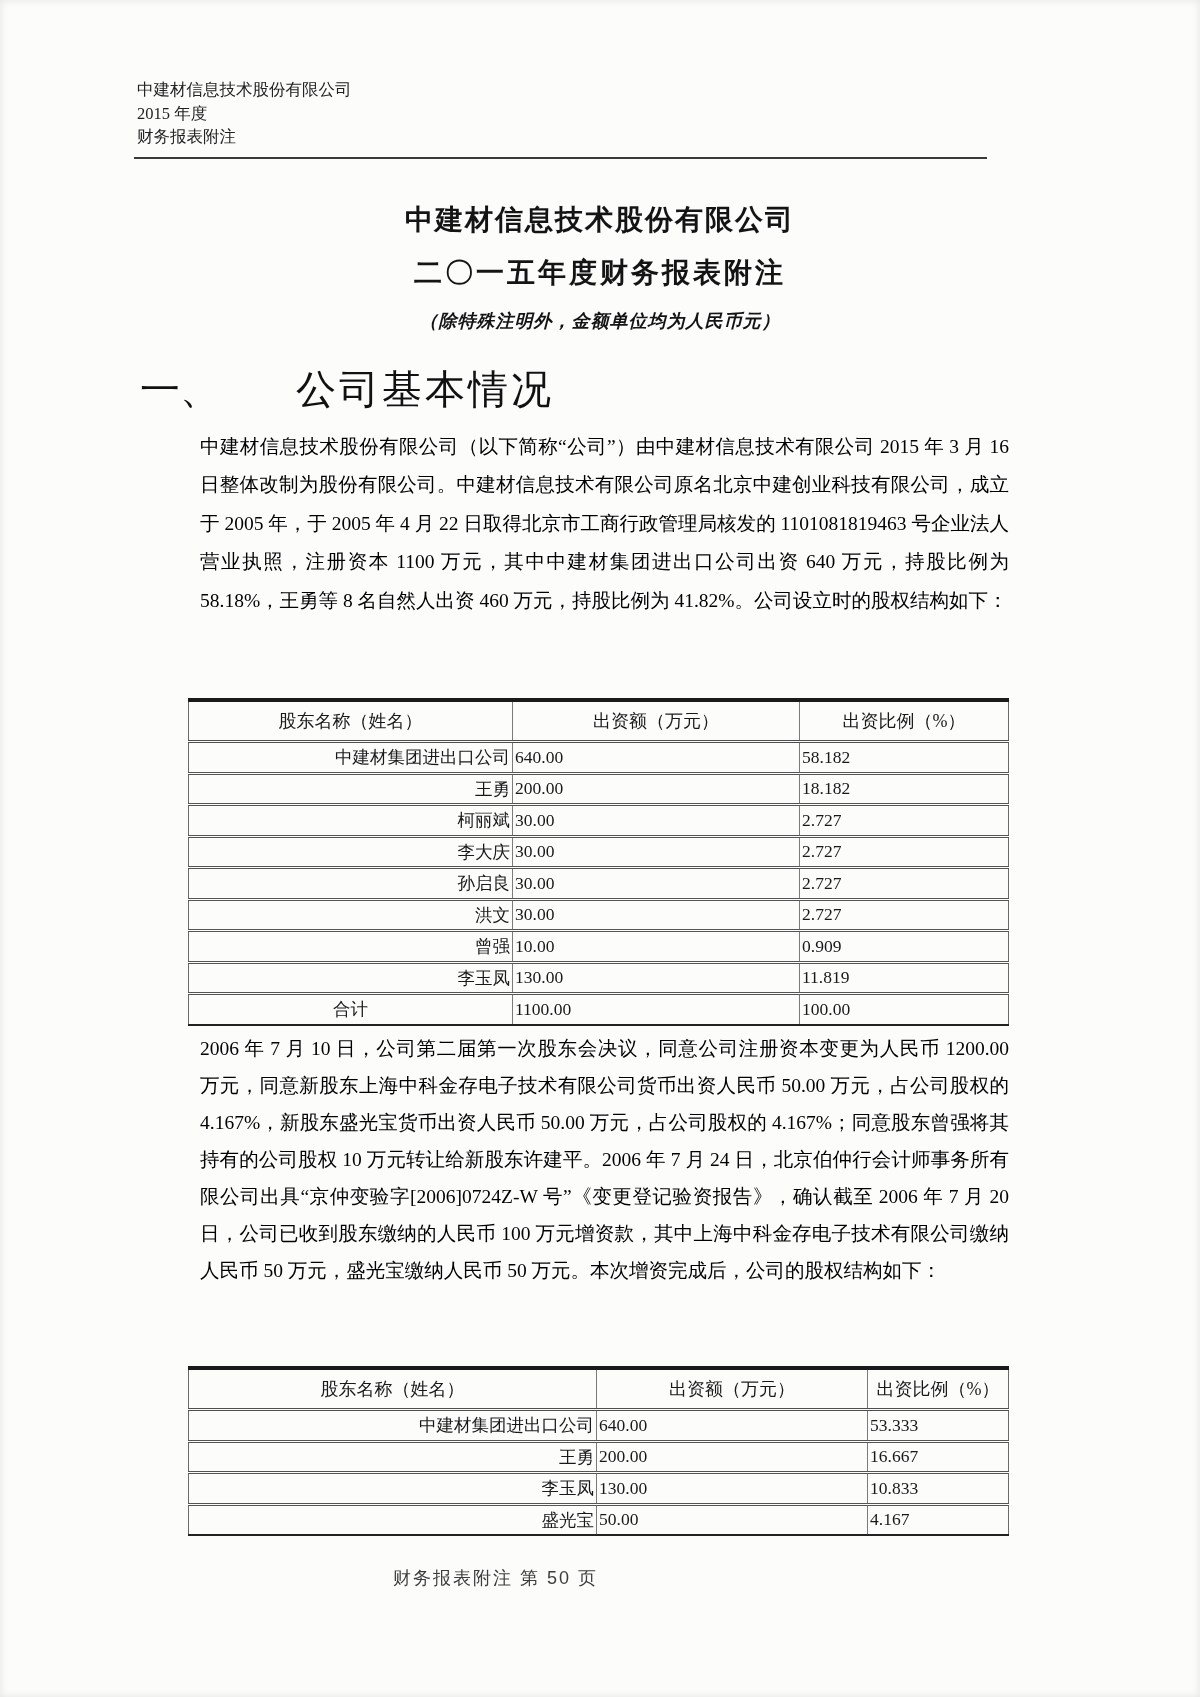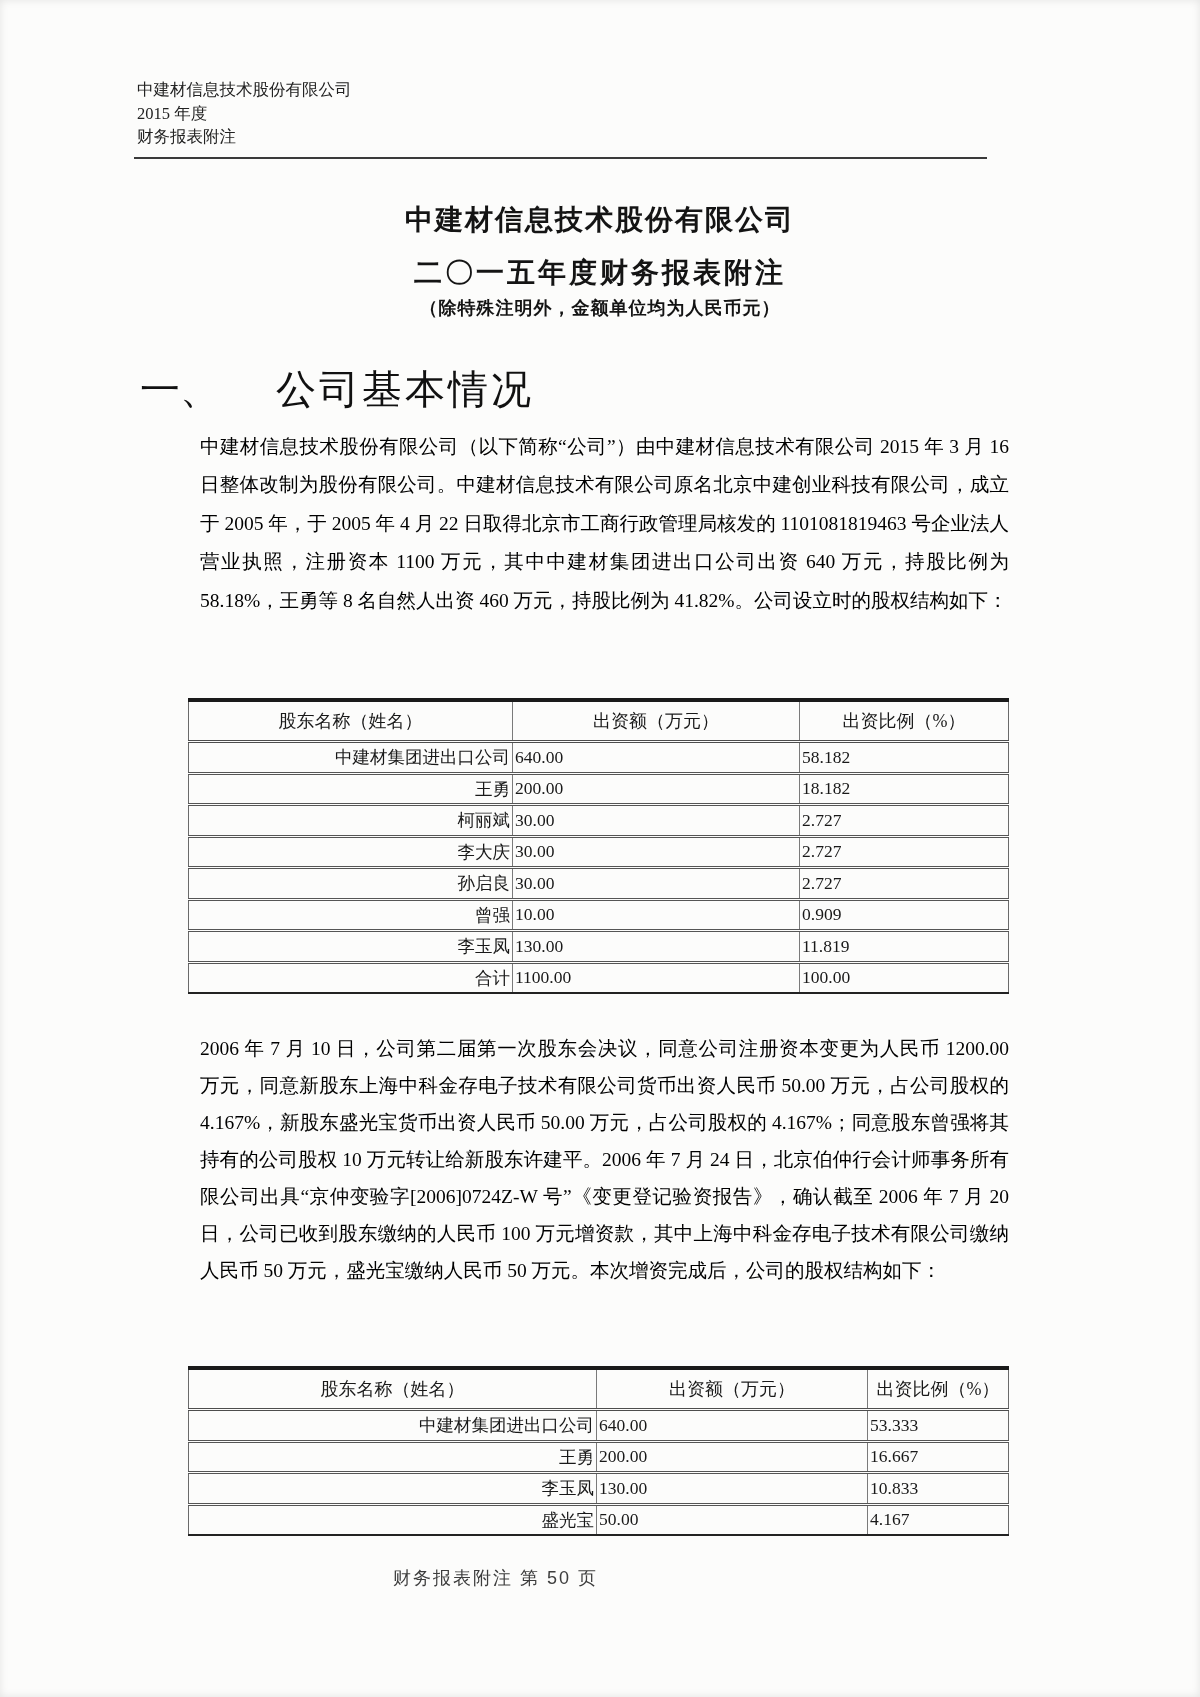--- a/index.html
+++ b/index.html
@@ -17,27 +17,27 @@
   .header-rule{
     position:absolute;left:134px;top:157px;width:853px;height:0;
     border-top:2.5px solid #3a3a3a;
   }
   .title-block{
     position:absolute;left:0;top:202px;width:1200px;text-align:center;
     font-family:"Liberation Sans","DejaVu Sans",sans-serif;font-weight:bold;color:#141414;
   }
   .doc-title{font-size:28px;letter-spacing:2px;line-height:35px;}
   .doc-subtitle{font-size:28px;letter-spacing:3px;line-height:35px;margin-top:18px;}
-  .doc-note{font-size:18px;letter-spacing:1px;line-height:23px;margin-top:7px;}
+  .doc-note{font-size:18px;letter-spacing:1px;line-height:23px;margin-top:20px;font-style:italic;}
   .section-heading{
     position:absolute;left:140px;top:366px;
     font-size:40px;line-height:48px;color:#111;white-space:nowrap;
   }
   .section-number{margin-right:56px;}
-  .section-title{letter-spacing:3px;}
+  .section-title{letter-spacing:3px;margin-left:20px;}
   .para{
     position:absolute;left:200px;width:809px;margin:0;
     font-size:19.5px;text-align:justify;color:#000000;overflow:hidden;
   }
   .para-1{top:428px;height:262px;line-height:38.4px;}
   .para-2{top:1030px;height:334px;line-height:37px;}
   .doc-table{
     position:absolute;left:188px;width:820px;
     border-collapse:collapse;table-layout:fixed;
     font-size:17.5px;color:#191919;
@@ -56,21 +56,21 @@
     padding:0 2px;overflow:hidden;white-space:nowrap;
   }
   .doc-table td{
     height:28.5px;text-align:left;padding:0 2px;
     border-top:3px double #555;border-left:1px solid #7a7a7a;
     overflow:hidden;white-space:nowrap;
   }
   .doc-table tbody tr:first-child td{border-top:none;}
   .doc-table th:first-child,.doc-table td:first-child{border-left:none;}
   .doc-table td.name{text-align:right;padding-left:20px;}
-  .doc-table tr.total td.name{padding-left:2px;}
+  .doc-table tr.total td.name{text-align:center;padding-left:2px;}
   .page-footer{
     position:absolute;top:1566px;left:0;width:991px;text-align:center;
     font-size:18px;letter-spacing:2px;color:#3d3d3d;
     font-family:"Liberation Sans","DejaVu Sans",sans-serif;
   }
 </style>
 </head>
 <body>
 
 <div class="page">
@@ -128,20 +128,25 @@
           <td class="name">李大庆</td>
           <td>30.00</td>
           <td>2.727</td>
         </tr>
         <tr>
           <td class="name">孙启良</td>
           <td>30.00</td>
           <td>2.727</td>
         </tr>
         <tr>
+          <td class="name">洪文</td>
+          <td>30.00</td>
+          <td>2.727</td>
+        </tr>
+        <tr>
           <td class="name">曾强</td>
           <td>10.00</td>
           <td>0.909</td>
         </tr>
         <tr>
           <td class="name">李玉凤</td>
           <td>130.00</td>
           <td>11.819</td>
         </tr>
         <tr class="total">

